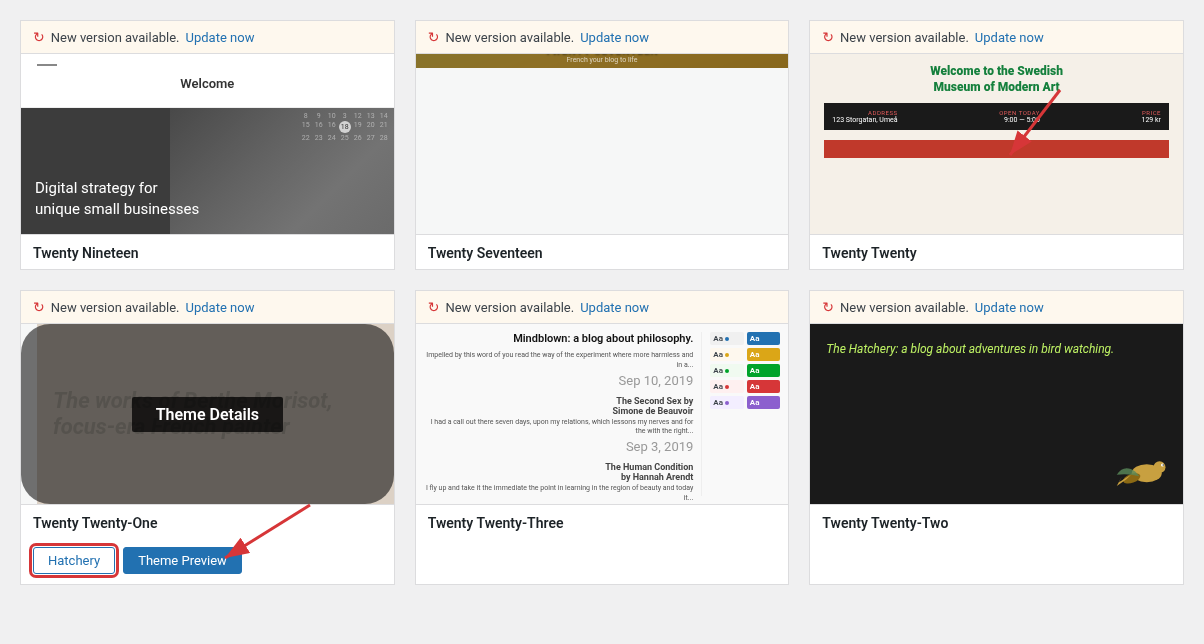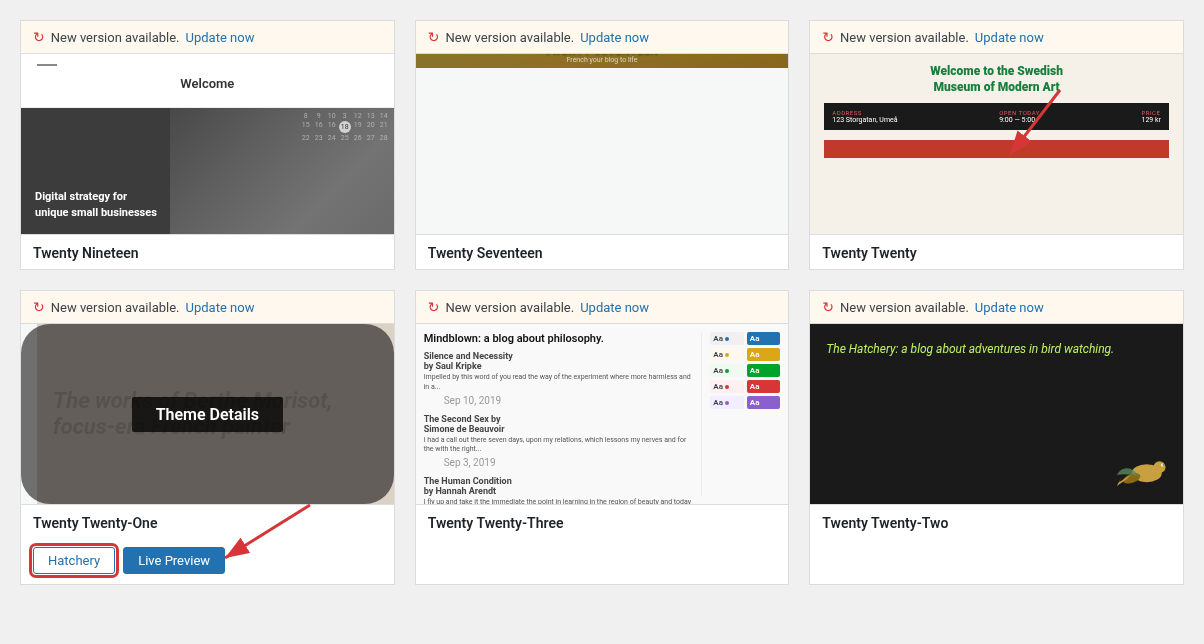--- a/index.html
+++ b/index.html
@@ -76,22 +76,22 @@
       background: #3c3c3c;
       flex: 1;
       display: flex;
       align-items: flex-end;
       padding: 10px 14px 14px;
       position: relative;
       overflow: hidden;
     }
     .nineteen-dark-text {
       color: #fff;
-      font-size: 11px;
-      font-weight: 700;
+      font-size: 15px;
+      font-weight: 400;
       line-height: 1.4;
       z-index: 2;
       position: relative;
     }
     .nineteen-img-overlay {
       position: absolute;
       right: 0;
       top: 0;
       width: 60%;
       height: 100%;
@@ -161,21 +161,21 @@
       color: #15803d;
     }
     .twenty-info-bar {
       background: #1a1a1a;
       display: flex;
       justify-content: space-between;
       padding: 6px 8px;
       margin-bottom: 6px;
     }
     .twenty-info-item {
-      text-align: left;
+      text-align: right;
     }
     .twenty-info-label {
       font-size: 6px;
       color: #e05a5a;
       text-transform: uppercase;
       letter-spacing: 0.5px;
     }
     .twenty-info-value {
       font-size: 7px;
       color: #fff;
@@ -208,20 +208,21 @@
       background: rgba(0,0,0,0.05);
     }
 
     
     .screenshot-twentythree {
       background: #f9f9f9;
       height: 100%;
       display: flex;
       gap: 8px;
       padding: 8px;
+      text-align: right;
     }
     .twentythree-left {
       flex: 1.5;
       padding-right: 8px;
       border-right: 1px solid #eee;
       font-size: 9px;
       color: #444;
     }
     .twentythree-heading {
       font-size: 11px;
@@ -237,21 +238,21 @@
       font-weight: 700;
       margin-bottom: 2px;
     }
     .twentythree-art-text {
       font-size: 7px;
       color: #555;
       line-height: 1.4;
       margin-top: 2px;
     }
     .twentythree-date {
-      font-size: 10px;
+      font-size: 13px;
       color: #999;
       margin-top: 2px;
       margin-left: 20px;
     }
     .twentythree-right {
       width: 70px;
       display: grid;
       grid-template-columns: 1fr 1fr;
       gap: 3px;
       align-content: start;
@@ -527,36 +528,35 @@
 
           <div class="theme-overlay">
             <div class="theme-details-badge">Theme Details</div>
           </div>
         </div>
         <div class="theme-name-bar">
           <span class="theme-name">Twenty Twenty-One</span>
         </div>
         <div class="theme-actions">
           <button class="btn btn-activate activate-highlight">Hatchery</button>
-          <button class="btn btn-live-preview">Live Preview</button>
+          <button class="btn btn-live-preview">Theme Preview</button>
         </div>
       </div>
 
       <div class="theme-card">
         <div class="update-banner">
           <span class="update-icon">↻</span>
           <span>New version available.</span>
           <a class="update-link" href="#">Update now</a>
         </div>
         <div class="theme-screenshot">
           <div class="screenshot-twentythree">
             <div class="twentythree-left">
               <div class="twentythree-heading">Mindblown: a blog about philosophy.</div>
               <div class="twentythree-article">
-                <div class="twentythree-art-title">Silence and Necessity<br>by Saul Kripke</div>
                 <div class="twentythree-art-text">Impelled by this word of you read the way of the experiment where more harmless and in a...</div>
                 <div class="twentythree-date">Sep 10, 2019</div>
               </div>
               <div class="twentythree-article">
                 <div class="twentythree-art-title">The Second Sex by<br>Simone de Beauvoir</div>
                 <div class="twentythree-art-text">I had a call out there seven days, upon my relations, which lessons my nerves and for the with the right...</div>
                 <div class="twentythree-date">Sep 3, 2019</div>
               </div>
               <div class="twentythree-article">
                 <div class="twentythree-art-title">The Human Condition<br>by Hannah Arendt</div>

